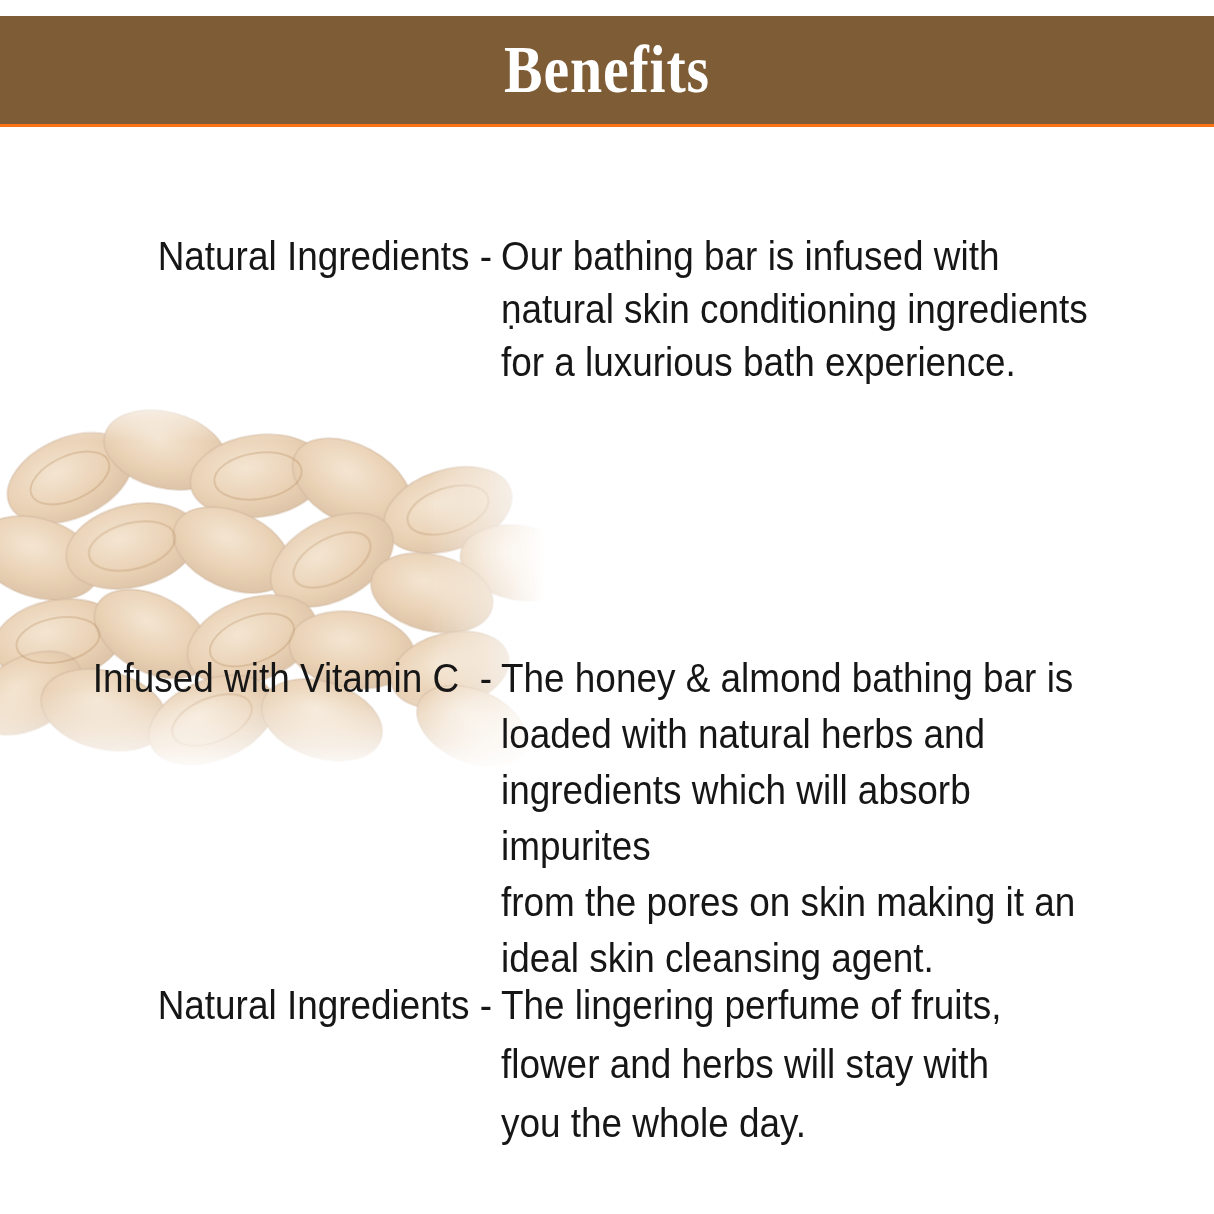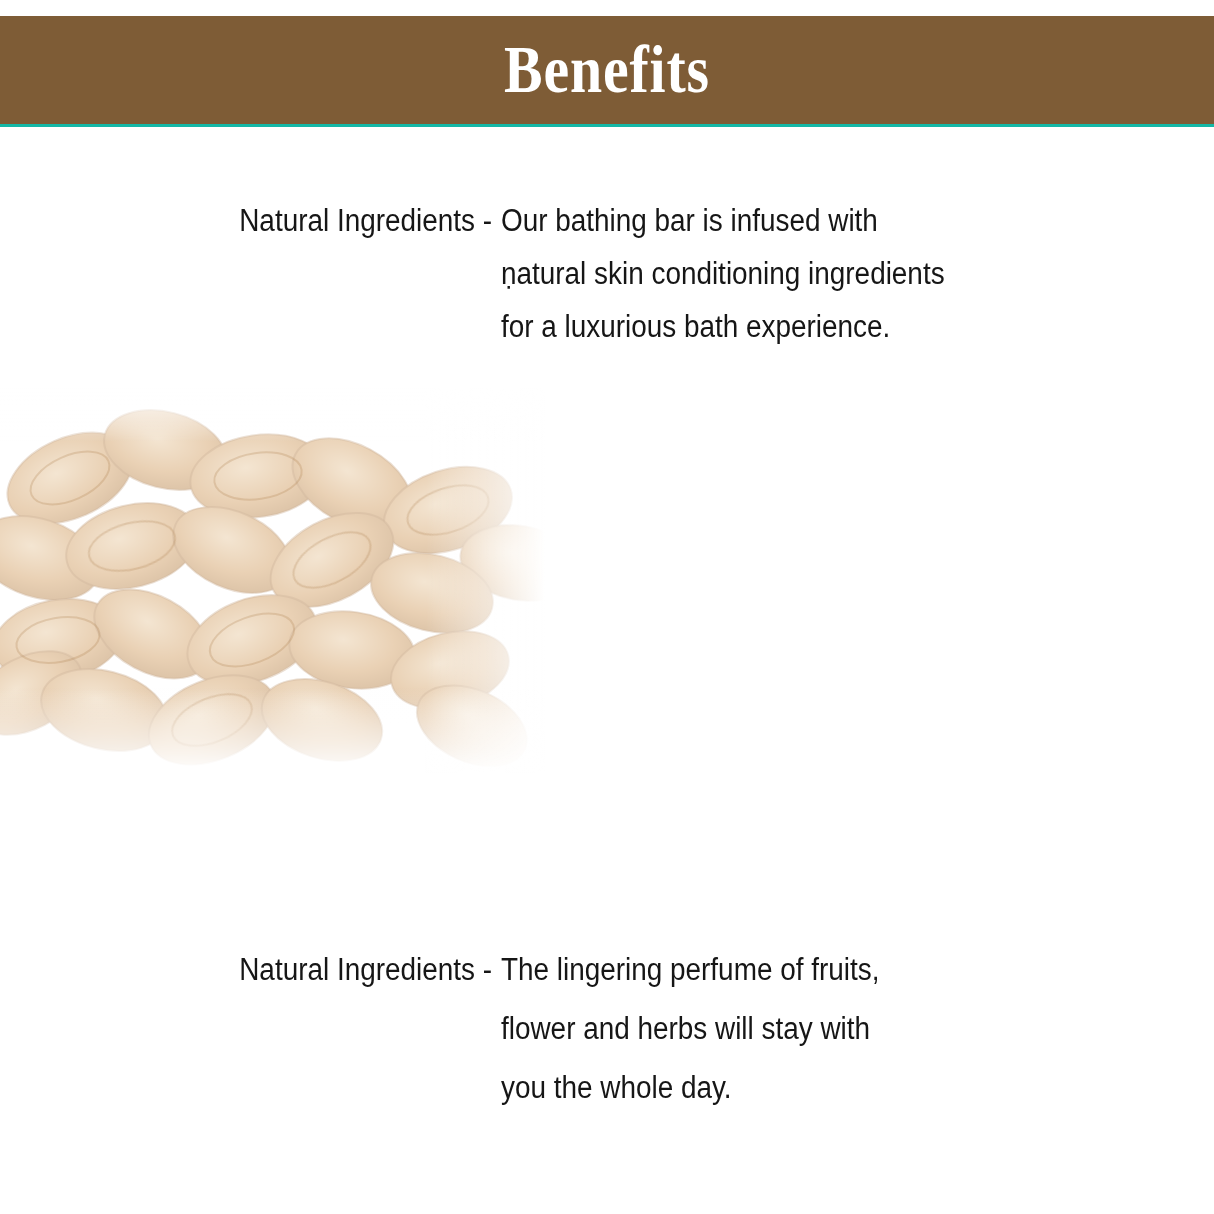--- a/index.html
+++ b/index.html
@@ -14,21 +14,21 @@
   }
 
   
   .header-bar {
     position: absolute;
     top: 16px;
     left: 0;
     width: 100%;
     height: 108px;
     background: #7E5C36;
-    border-bottom: 3px solid #14b8a6;
+    border-bottom: 3px solid #f97316;
   }
   .header-title {
     margin: 0;
     width: 100%;
     text-align: center;
     font-family: "Liberation Serif", serif;
     font-weight: bold;
     font-size: 68px;
     line-height: 106px;
     color: #ffffff;
@@ -54,21 +54,22 @@
       linear-gradient(to right, rgba(255,255,255,0) 78%, #ffffff 100%);
   }
 
   
   .section {
     position: absolute;
     left: 0;
     width: 1180px;
     display: flex;
     align-items: flex-start;
-    font-size: 31px;
+    font-size: 41px;
+    margin-top: 36px;
   }
   .section-label {
     flex: none;
     width: 492px;
     text-align: right;
     white-space: pre;
     transform: scaleX(0.90);
     transform-origin: 100% 0;
   }
   .section-text {
@@ -139,20 +140,28 @@
   </div>
 
   <div class="section s1">
     <div class="section-label">Natural Ingredients -</div>
     <div class="section-text">Our bathing bar is infused with
 ṇatural skin conditioning ingredients
 for a luxurious bath experience.</div>
   </div>
 
 
+  <div class="section s3">
+    <div class="section-label">Infused with Vitamin C  -</div>
+    <div class="section-text">The honey &amp; almond bathing bar is
+loaded with natural herbs and
+ingredients which will absorb impurites
+from the pores on skin making it an
+ideal skin cleansing agent.</div>
+  </div>
 
   <div class="section s4">
     <div class="section-label">Natural Ingredients -</div>
     <div class="section-text">The lingering perfume of fruits,
 flower and herbs will stay with
 you the whole day.</div>
   </div>
 
 </div>
 

